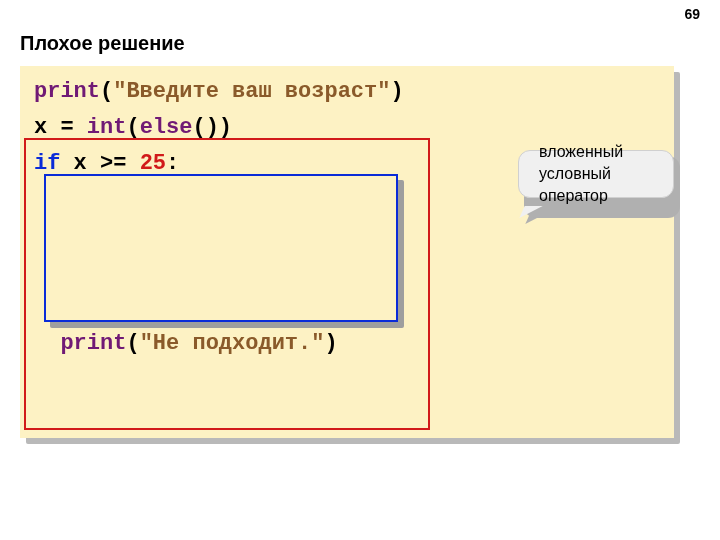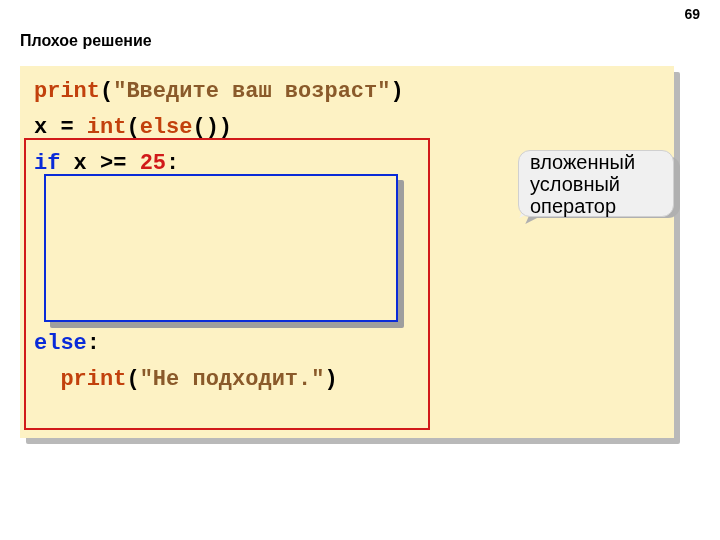--- a/index.html
+++ b/index.html
@@ -18,21 +18,21 @@
     top: 6px;
     right: 20px;
     font-size: 14px;
     font-weight: bold;
     color: #000;
   }
   .title {
     position: absolute;
     top: 32px;
     left: 20px;
-    font-size: 16px;
+    font-size: 20px;
     font-weight: bold;
     color: #000;
   }
   .codeblock-shadow {
     position: absolute;
     top: 72px;
     left: 26px;
     width: 654px;
     height: 372px;
     background: #b9b9b9;
@@ -47,21 +47,21 @@
     background: #fdf2c4;
     padding: 8px 14px;
     font-family: "Courier New", Courier, monospace;
     font-size: 22px;
     font-weight: bold;
     line-height: 36px;
     color: #000;
   }
   .cline { white-space: pre; }
   .kw-blue   { color: #0a2bd8; }
-  .kw-green  { color: #c2410c; }
+  .kw-green  { color: #701a75; }
   .num-red   { color: #d11a1a; text-align: right; }
   .str-brown { color: #8a5a2a; }
 
   .outer-box {
     position: absolute;
     top: 138px;
     left: 24px;
     width: 406px;
     height: 292px;
     border: 2px solid #d11a1a;
@@ -96,31 +96,31 @@
     width: 156px;
     height: 62px;
     background: #b0b0b0;
     border-radius: 12px;
   }
   .callout {
     position: absolute;
     top: 150px;
     left: 518px;
     width: 156px;
-    height: 67px;
+    height: 48px;
     background: #f0f0f0;
     border: 1px solid #d0d0d0;
     border-radius: 12px;
-    font-size: 20px;
+    font-size: 16px;
     color: #000;
     display: flex;
     align-items: center;
     justify-content: center;
     text-align: left;
-    padding: 4px 11px;
+    padding: 4px 20px;
     line-height: 22px;
   }
   .callout-tail {
     position: absolute;
     top: 206px;
     left: 522px;
     width: 0; height: 0;
     border-top: 12px solid #f0f0f0;
     border-right: 18px solid transparent;
     transform: skewX(-24deg);
@@ -143,21 +143,20 @@
 
 <div class="codeblock-shadow"></div>
 <div class="codeblock">
   <div class="cline"><span class="kw-green">print</span><span>(</span><span class="str-brown">"Введите ваш возраст"</span><span>)</span></div>
   <div class="cline"><span>x = </span><span class="kw-green">int</span><span>(</span><span class="kw-green">else</span><span>())</span></div>
   <div class="cline"><span class="kw-blue">if</span><span> x &gt;= </span><span class="num-red">25</span><span>:</span></div>
   <div class="cline"><span>  </span><span class="kw-blue">if</span><span> x &lt;= </span><span class="num-red">40</span><span>:</span></div>
   <div class="cline"><span>    </span><span class="kw-green">print</span><span>(</span><span class="str-brown">"Подходит!"</span><span>)</span></div>
   <div class="cline"><span>  </span><span class="kw-blue">else</span><span>:</span></div>
   <div class="cline"><span>    </span><span class="kw-green">print</span><span>(</span><span class="str-brown">"Не подходит."</span><span>)</span></div>
-  <div class="cline"><span class="kw-blue">else</span><span>:</span></div>
   <div class="cline"><span>  </span><span class="kw-green">print</span><span>(</span><span class="str-brown">"Не подходит."</span><span>)</span></div>
 </div>
 
 <div class="inner-box-shadow"></div>
 <div class="inner-box"></div>
 <div class="outer-box"></div>
 
 <div class="callout-tail-shadow"></div>
 <div class="callout-shadow"></div>
 <div class="callout-tail"></div>

